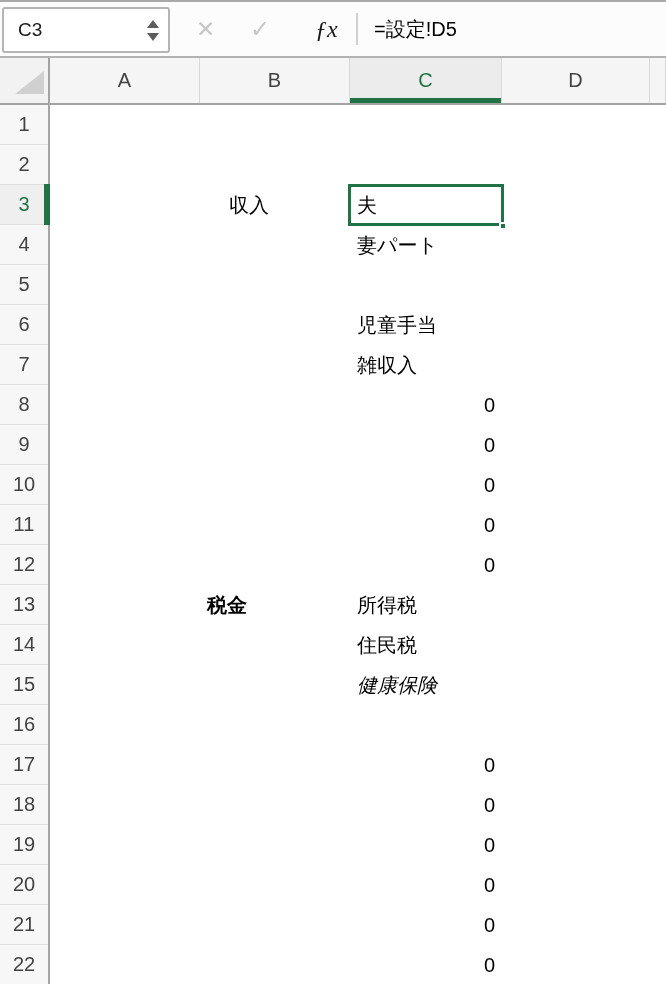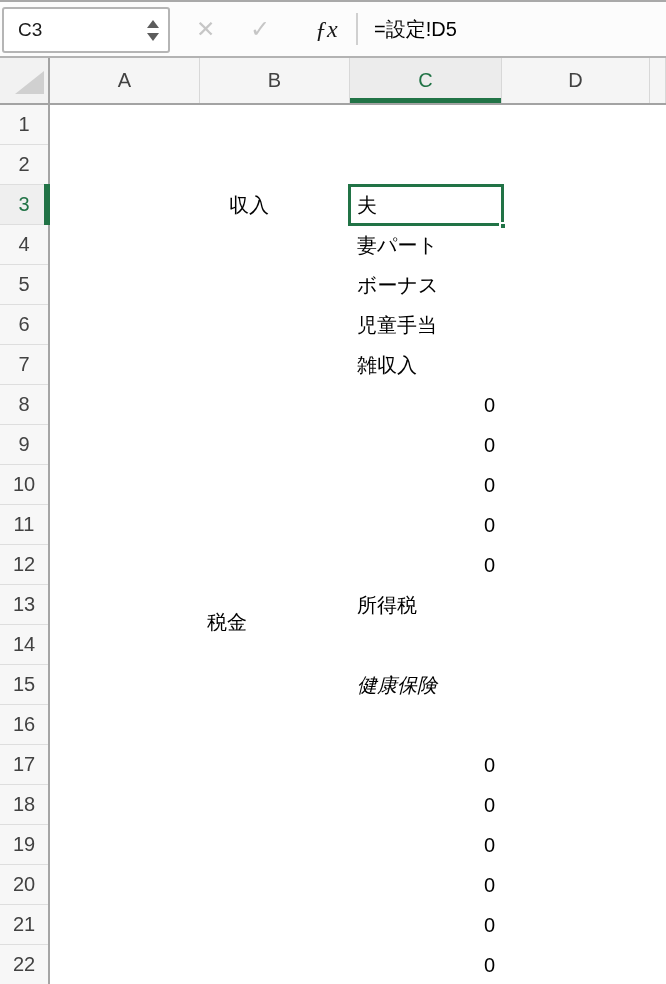--- a/index.html
+++ b/index.html
@@ -151,30 +151,30 @@
         <div class="row-h">22</div>
       </div>
     <div class="grid">
 
       <div class="sel-box" style="left: 298px; top: 79px; width: 156px; height: 42px;">
         <span class="fill-handle"></span>
       </div>
     <div class="cell" style="left: 150px; top: 80px; width: 150px; margin-left: 22px;">収入</div>
         <div class="cell" style="left: 300px; top: 80px; width: 152px;">夫</div>
         <div class="cell" style="left: 300px; top: 120px; width: 152px;">妻パート</div>
-        <div class="cell" style="left: 300px; top: 160px; width: 152px;">ボーナス</div>
         <div class="cell" style="left: 300px; top: 240px; width: 152px;">雑収入</div>
         <div class="cell" style="left: 300px; top: 200px; width: 152px;">児童手当</div>
         <div class="cell right" style="left: 300px; top: 280px; width: 152px;">0</div>
         <div class="cell right" style="left: 300px; top: 320px; width: 152px;">0</div>
         <div class="cell right" style="left: 300px; top: 360px; width: 152px;">0</div>
         <div class="cell right" style="left: 300px; top: 400px; width: 152px;">0</div>
         <div class="cell right" style="left: 300px; top: 440px; width: 152px;">0</div>
-        <div class="cell" style="left: 150px; top: 497px; width: 150px;">税金</div>
+        <div class="cell" style="left: 150px; top: 480px; width: 150px; font-weight: bold;">税金</div>
         <div class="cell" style="left: 300px; top: 480px; width: 152px;">所得税</div>
+        <div class="cell" style="left: 300px; top: 520px; width: 152px;">住民税</div>
         <div class="cell" style="left: 300px; top: 560px; width: 152px; font-style: italic;">健康保険</div>
         <div class="cell right" style="left: 300px; top: 640px; width: 152px;">0</div>
         <div class="cell right" style="left: 300px; top: 680px; width: 152px;">0</div>
         <div class="cell right" style="left: 300px; top: 720px; width: 152px;">0</div>
         <div class="cell right" style="left: 300px; top: 760px; width: 152px;">0</div>
         <div class="cell right" style="left: 300px; top: 800px; width: 152px;">0</div>
         <div class="cell right" style="left: 300px; top: 840px; width: 152px;">0</div>
       </div>
   </div>
 

